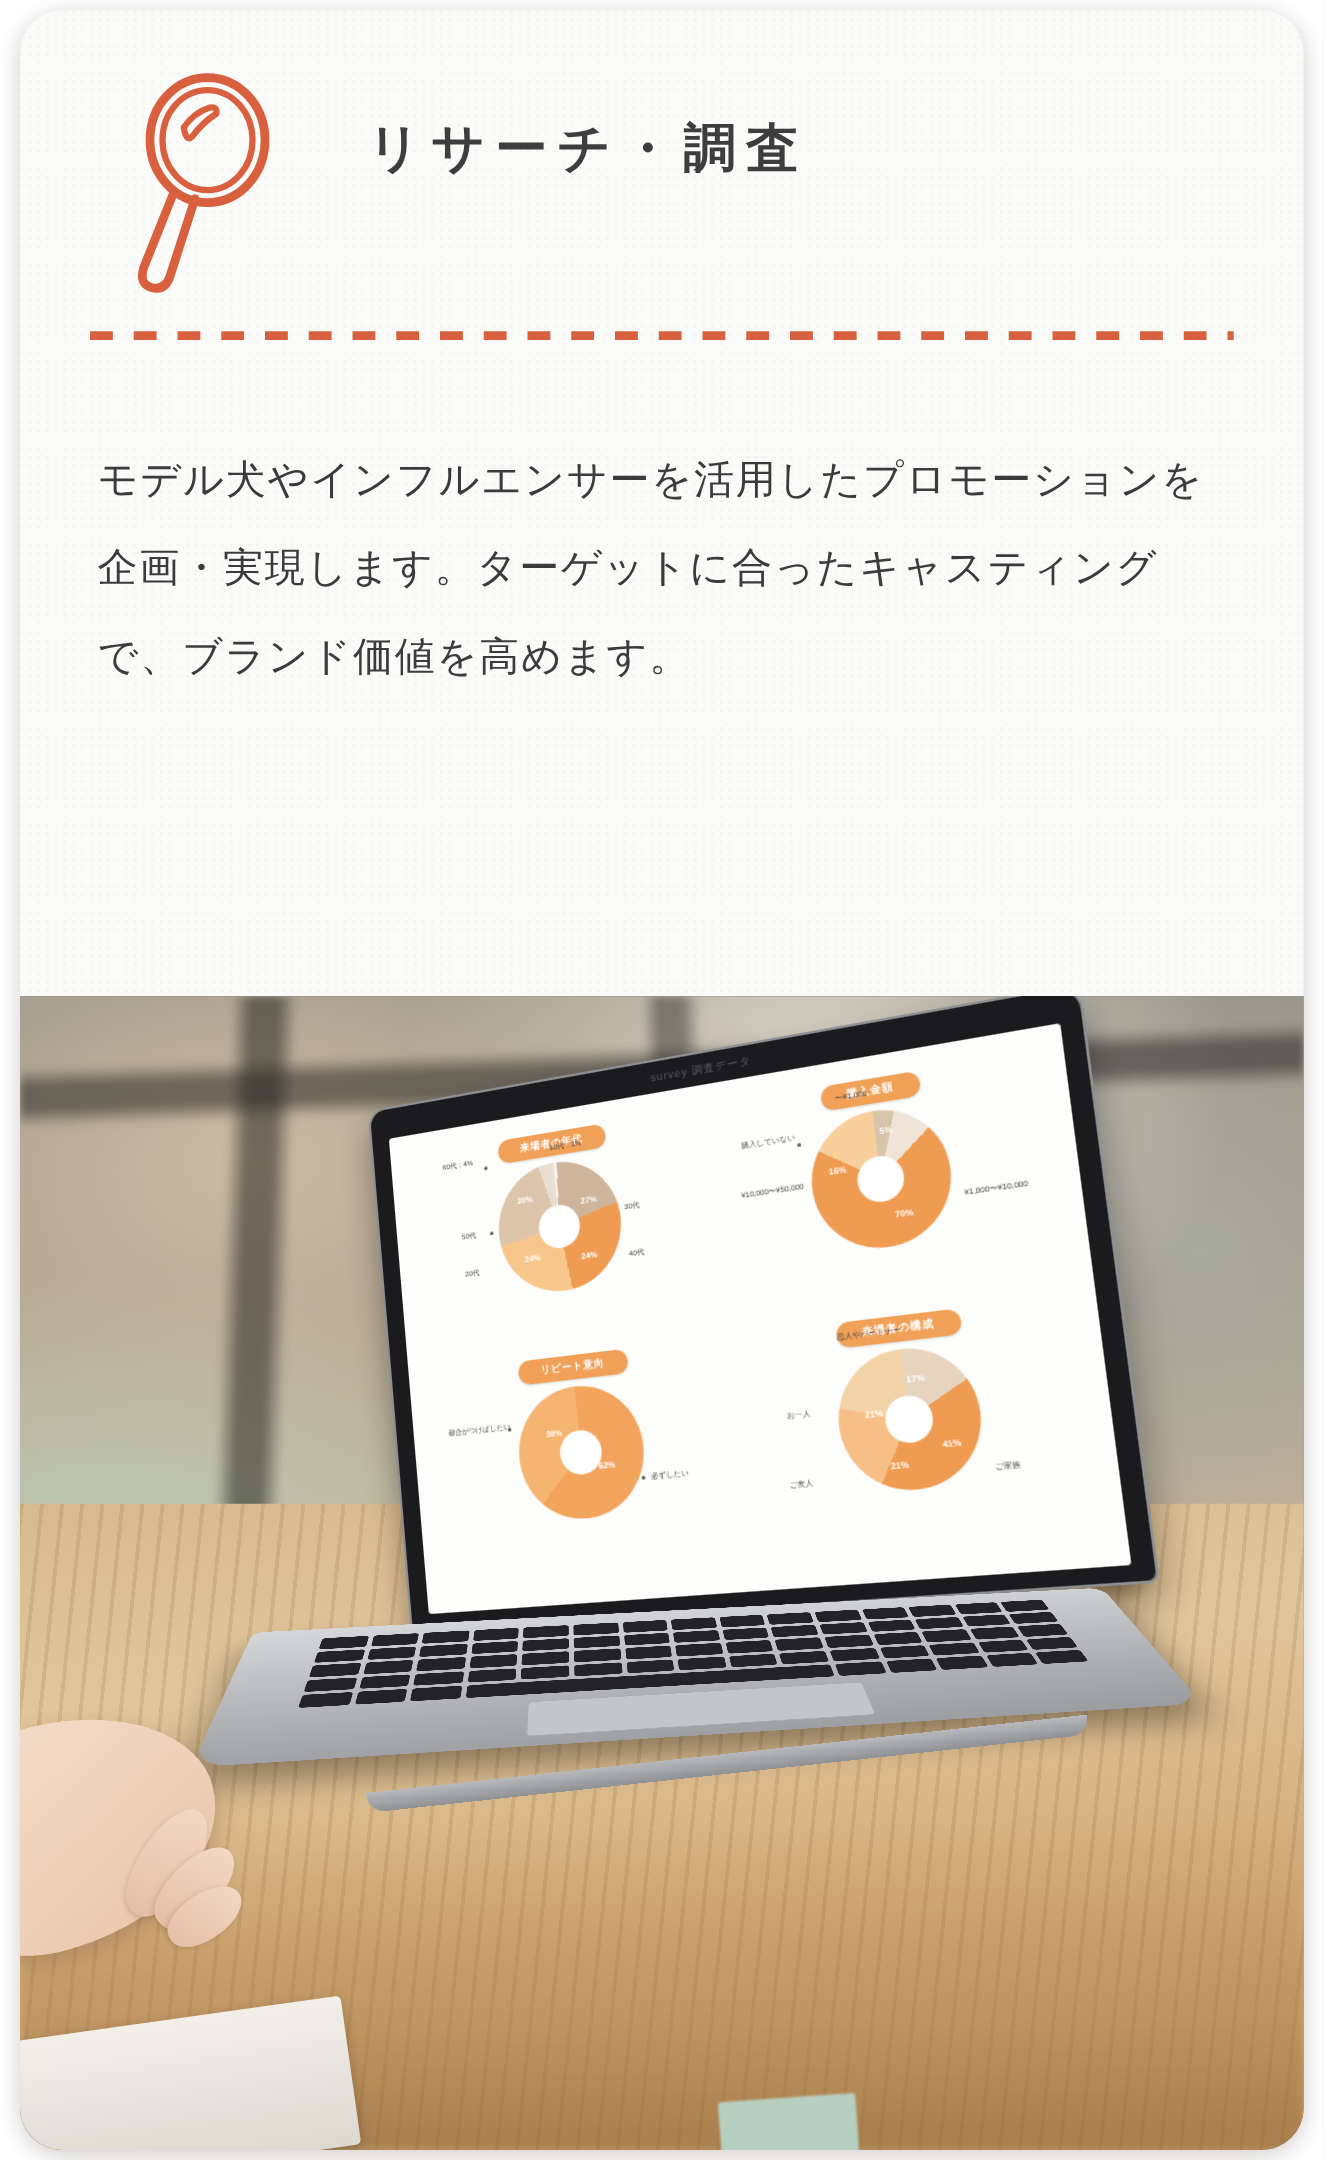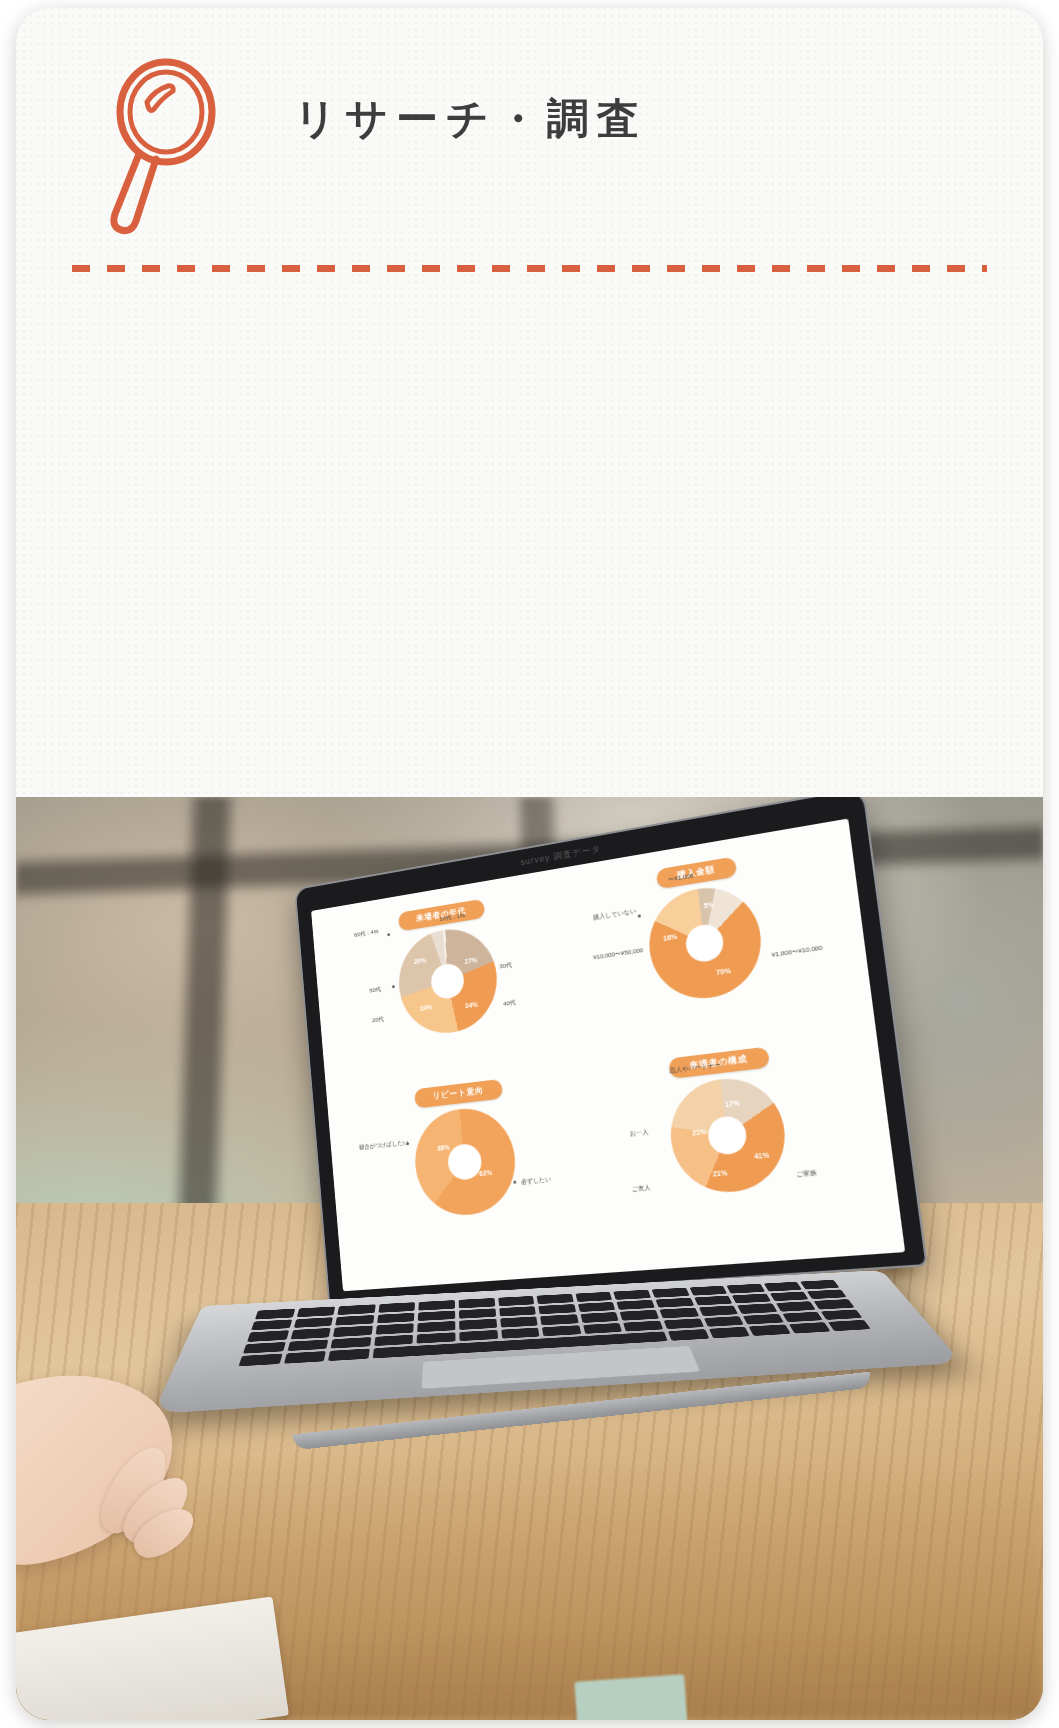--- a/index.html
+++ b/index.html
@@ -368,20 +368,21 @@
         <path d="M37 96 L13 156 Q9 169 19 172 Q30 175 34 163 L54 101" fill="none" stroke="#d9603f" stroke-width="7" stroke-linejoin="round" stroke-linecap="round"></path>
       </svg>
 
       <div id="title-block">
         <div id="title-ja">リサーチ・調査</div>
       </div>
     </div>
     <div id="divider"></div>
   </div>
 
+  <p id="body-text">モデル犬やインフルエンサーを活用したプロモーションを企画・実現します。ターゲットに合ったキャスティングで、ブランド価値を高めます。</p>
 
   <div id="photo">
     <div class="bg-layer" id="bg-base"></div>
     <div class="bg-layer" id="bg-frames"></div>
     <div class="bg-layer" id="table-wood"></div>
     <div class="bg-layer" id="table-wood-2"></div>
     <div id="wood-knot"></div>
 
     <div id="laptop">
 

